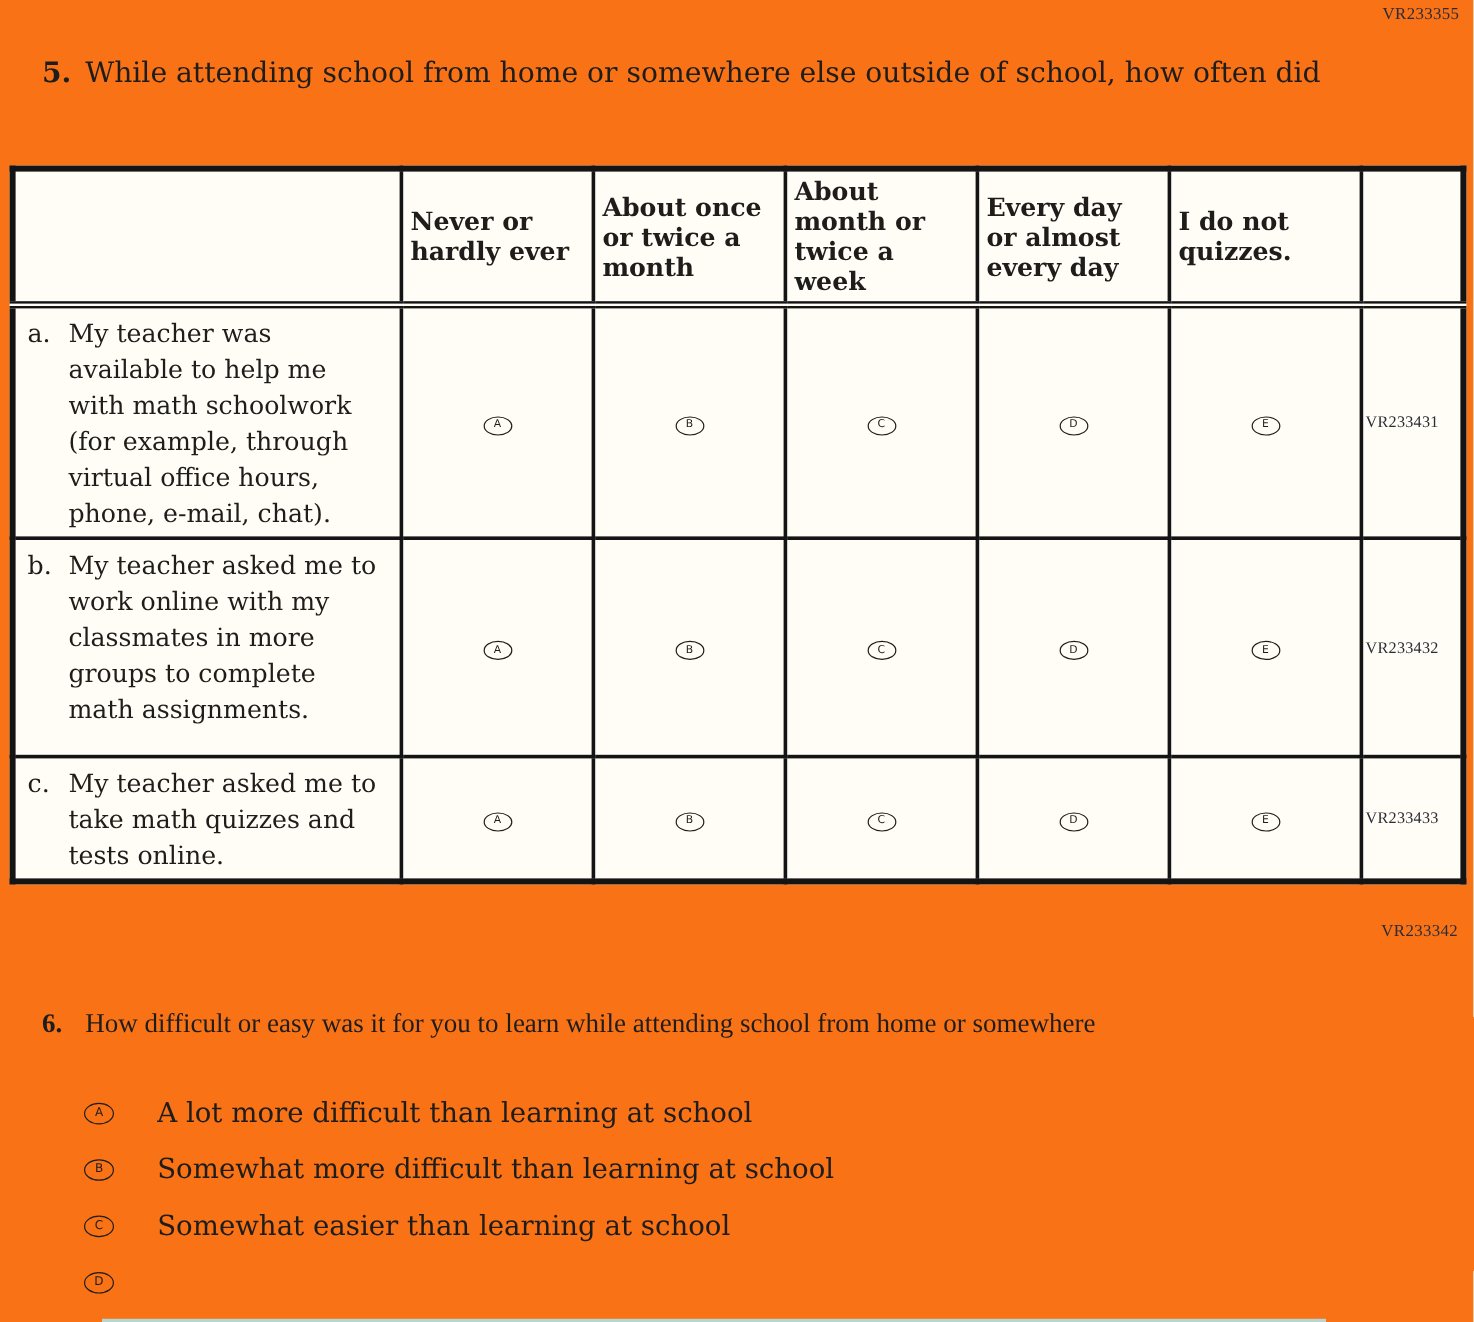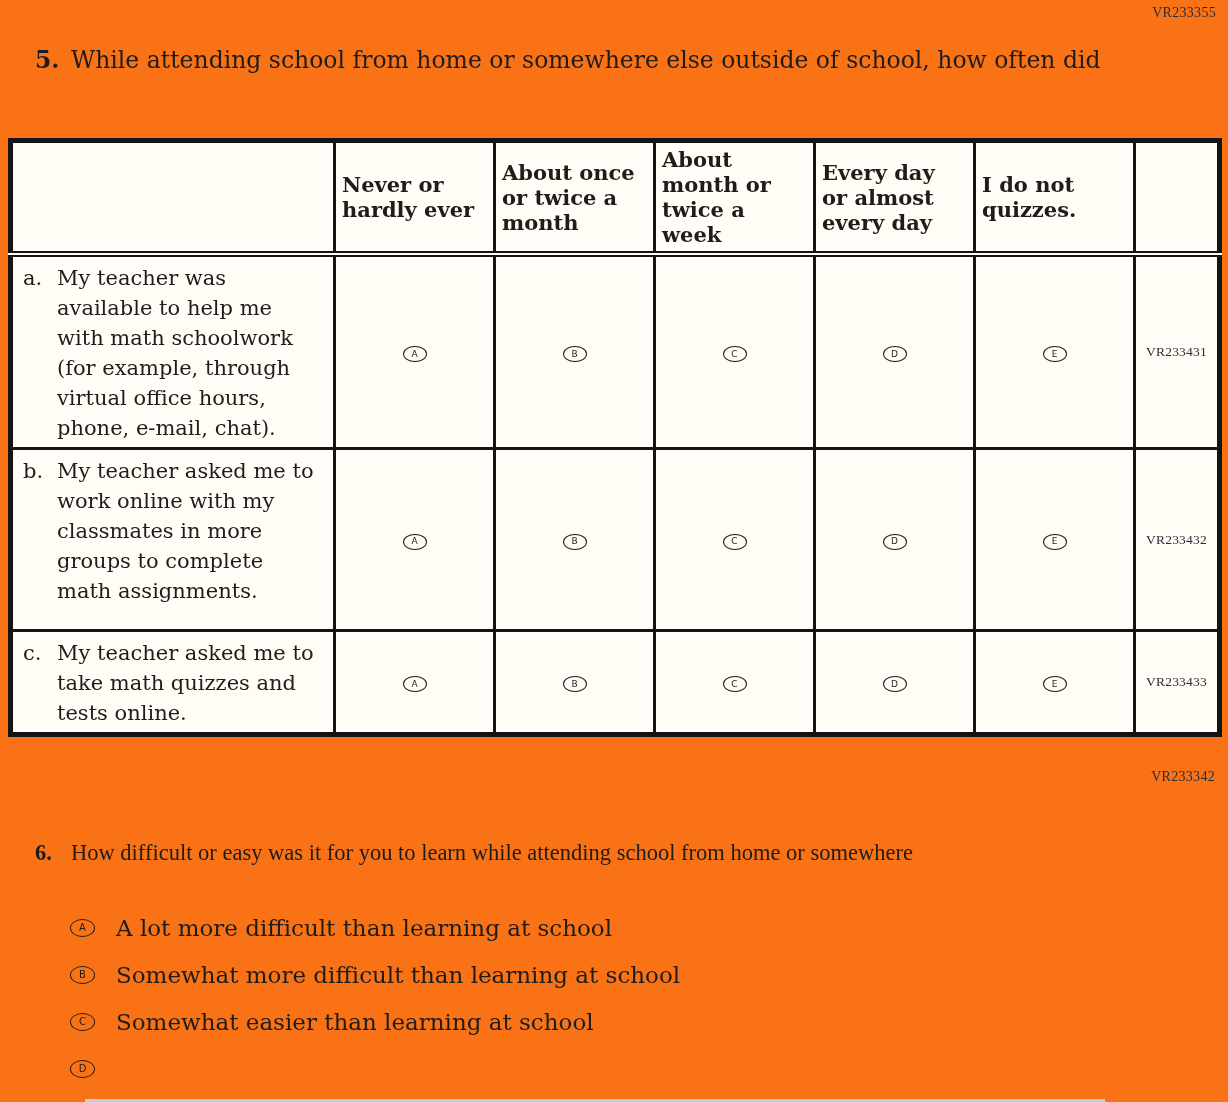--- a/index.html
+++ b/index.html
@@ -69,21 +69,20 @@
   }
   .stem {
     display: flex;
     font-size: 21px;
     line-height: 30px;
   }
   .stem-letter { flex: 0 0 34px; }
   .stem-text { flex: 1; }
   .bubble-cell { text-align: center; }
   .code-cell {
-    text-align: center;
     font-family: "Liberation Serif", serif;
     font-size: 13.5px;
     color: #2c2c38;
     letter-spacing: 0.2px;
     padding: 0 2px;
   }
   .bubble {
     display: inline-flex;
     width: 24px; height: 16px;
     border: 1.5px solid #1e1d1b;
@@ -114,21 +113,21 @@
     width: 900px;
   }
   .q6-option {
     display: flex;
     align-items: center;
     height: 30px;
     margin-bottom: 17px;
   }
   .q6-option .bubble { width: 25px; height: 18px; font-size: 10px; flex: 0 0 25px; }
   .q6-option-text {
-    margin-left: 21px;
+    margin-left: 36px;
     font-size: 23px;
     line-height: 30px;
   }
 
   .bottom-strip {
     position: absolute;
     left: 85px; bottom: 0;
     width: 1020px; height: 3px;
     background: #b7d6d2;
   }

